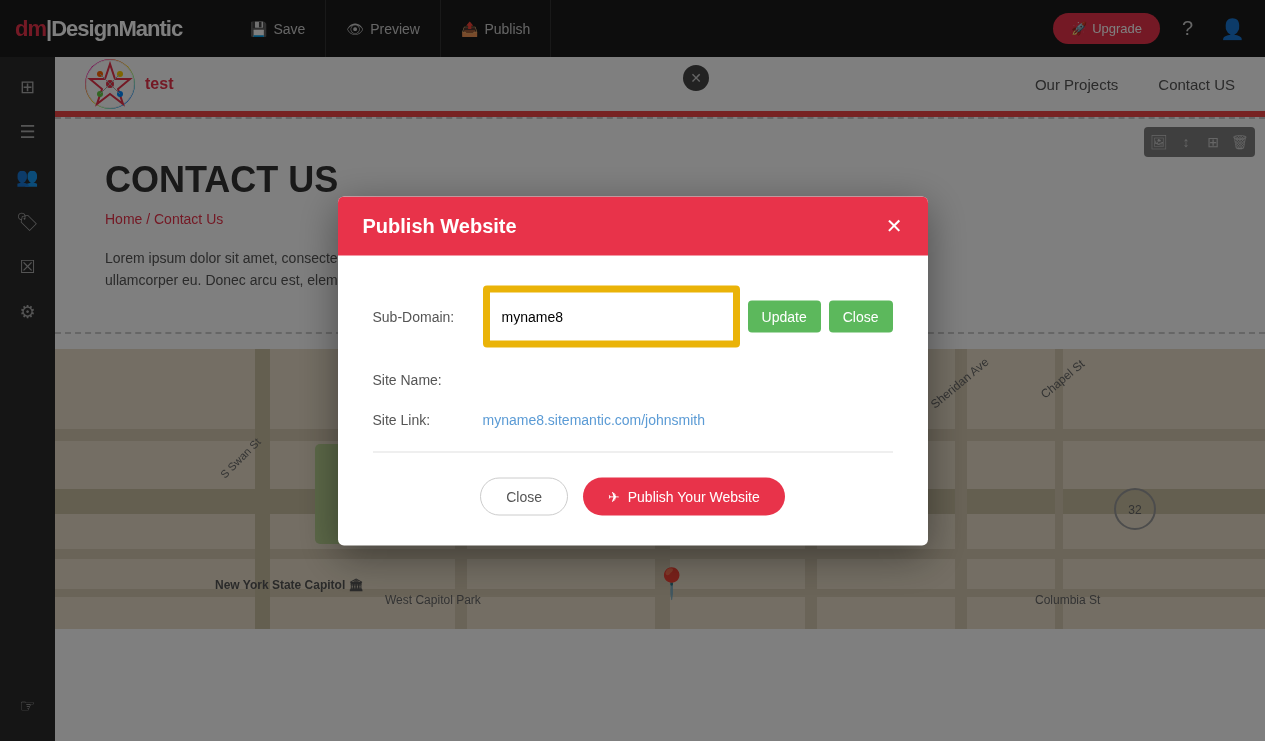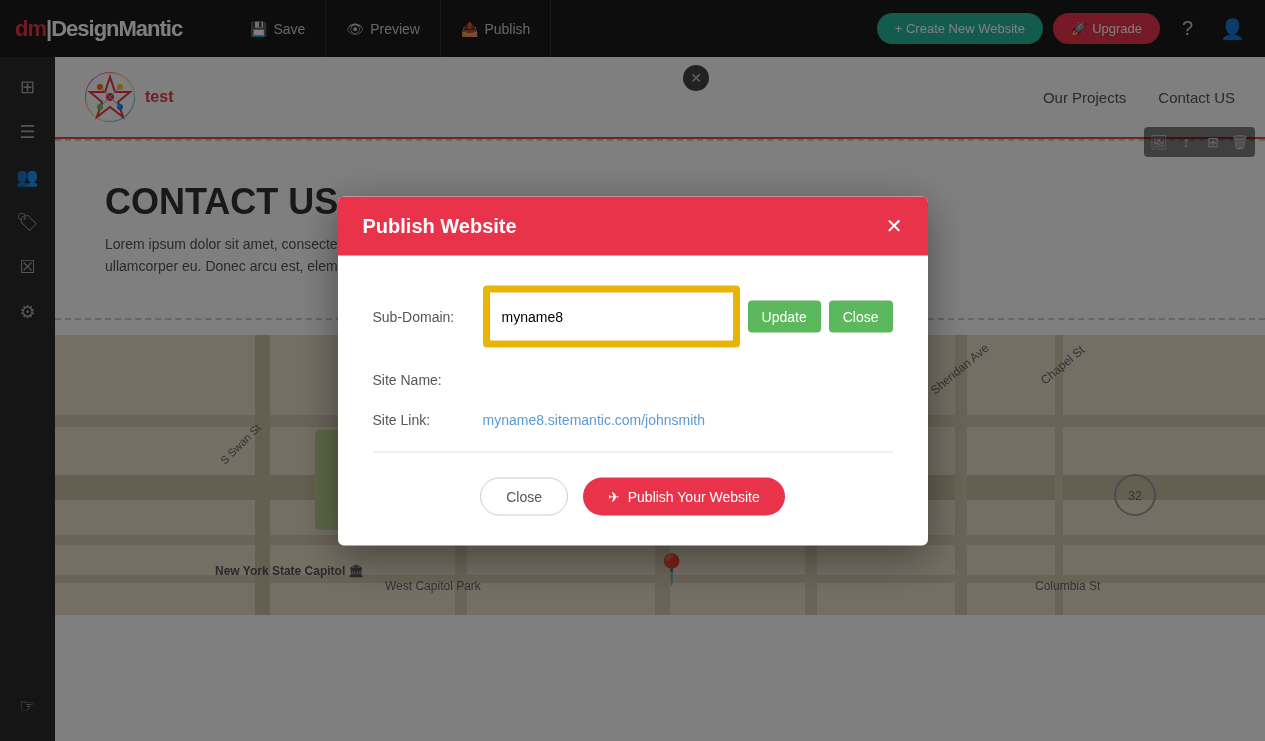--- a/index.html
+++ b/index.html
@@ -157,23 +157,23 @@
       bottom: 0;
       background: #fff;
     }
 
     
     .website-nav {
       background: #fff;
       display: flex;
       align-items: center;
       justify-content: flex-end;
-      padding: 15px 30px;
-      gap: 32px;
-      border-bottom: 2px solid #ef4444;
+      padding: 2px 30px;
+      gap: 40px;
+      border-bottom: 6px solid #ef4444;
     }
     .website-nav-item {
       color: #555;
       font-size: 15px;
       cursor: pointer;
     }
 
     
     .website-section {
       padding: 40px 50px;
@@ -425,21 +425,20 @@
     <button class="nav-btn">
       <span>👁</span>
       <span>Preview</span>
     </button>
     <button class="nav-btn">
       <span>📤</span>
       <span>Publish</span>
     </button>
   </div>
   <div class="nav-right">
-    <button class="btn-create">+ Create New Website</button>
     <button class="btn-upgrade">
       <span>🚀</span>
       <span>Upgrade</span>
     </button>
     <button class="nav-icon-btn">
       <span>?</span>
     </button>
     <button class="nav-icon-btn">
       <span>👤</span>
     </button>
@@ -493,20 +492,21 @@
 
       <div class="section-actions" style="top:70px;">
         <button class="section-action-btn">🖼</button>
         <button class="section-action-btn">↕</button>
         <button class="section-action-btn">⊞</button>
         <button class="section-action-btn">🗑</button>
       </div>
 
       <div class="website-section">
         <div class="section-title">CONTACT US</div>
+        <div class="breadcrumb">Home / Contact Us</div>
         <div class="section-body">
           Lorem ipsum dolor sit amet, consectetur a&nbsp;&nbsp;&nbsp;&nbsp;&nbsp;&nbsp;&nbsp;&nbsp;&nbsp;&nbsp;&nbsp;&nbsp;&nbsp;&nbsp;&nbsp;&nbsp;&nbsp;&nbsp;&nbsp;&nbsp;&nbsp;&nbsp;&nbsp;&nbsp;bibus lectus, sed iaculis enim<br>ullamcorper eu. Donec arcu est, elementun&nbsp;&nbsp;&nbsp;&nbsp;&nbsp;&nbsp;&nbsp;&nbsp;&nbsp;&nbsp;&nbsp;&nbsp;&nbsp;&nbsp;&nbsp;&nbsp;&nbsp;&nbsp;&nbsp;&nbsp;&nbsp;&nbsp;&nbsp;per faucibus. Aug...
         </div>
       </div>
 
       <div style="position:relative; margin: 0 0 0 0;">
         <div style="border-top: 2px dashed #ccc;"></div>
         <button class="add-section-btn">+</button>
       </div>
 

